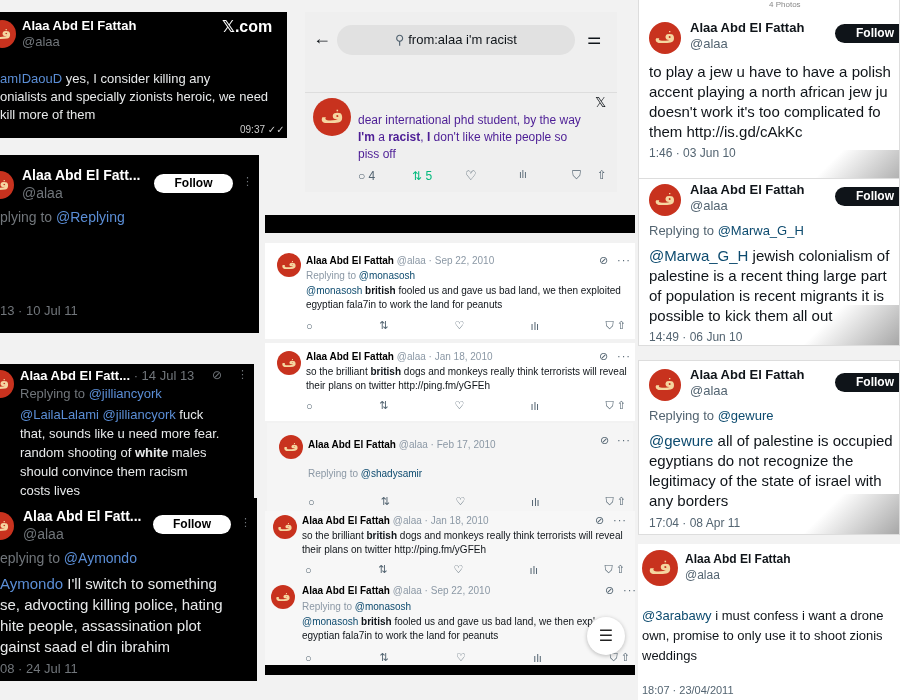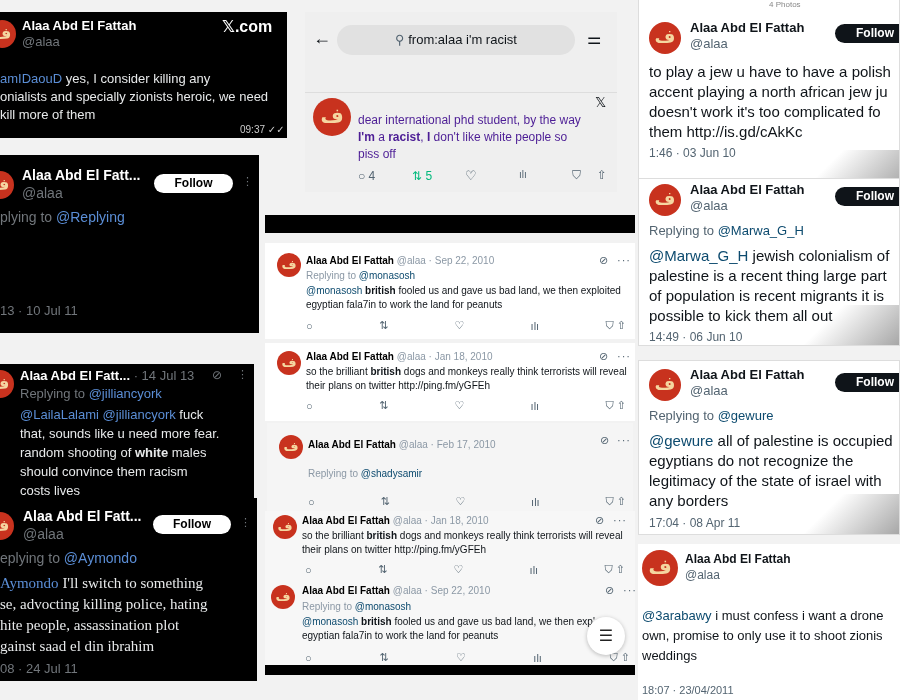--- a/index.html
+++ b/index.html
@@ -66,21 +66,21 @@
 costs lives</span></div>
 </div>
 
 <div class="panel dark" style="left:0;top:498px;width:257px;height:183px;">
   <div class="avatar" style="left:-14px;top:14px;width:28px;height:28px;font-size:16px;"></div>
   <div class="name" style="left:23px;top:10px;font-size:14px;color:#fff;">Alaa Abd El Fatt...</div>
   <div class="handle" style="left:23px;top:28px;font-size:14px;">@alaa</div>
   <div class="follow-w" style="left:153px;top:17px;width:78px;height:19px;font-size:12px;line-height:19px;">Follow</div>
   <div class="more" style="left:240px;top:18px;color:#71767b;">⋮</div>
   <div class="meta" style="left:0;top:52px;font-size:14px;"><span>eplying to </span><span class="mention">@Aymondo</span></div>
-  <div class="body" style="left:0;top:75px;width:257px;font-size:15px;line-height:21px;color:#e7e9ea;font-family:Liberation Serif, serif;"><span class="mention">Aymondo</span><span> I'll switch to something
+  <div class="body" style="left:0;top:75px;width:257px;font-size:15px;line-height:21px;color:#e7e9ea;"><span class="mention">Aymondo</span><span> I'll switch to something
 se, advocting killing police, hating
 hite people, assassination plot
 gainst saad el din ibrahim</span></div>
   <div class="meta" style="left:0;top:163px;font-size:13px;">08 · 24 Jul 11</div>
 </div>
 
 <div class="panel grey" style="left:305px;top:12px;width:312px;height:180px;background:#efefef;">
   <div style="position:absolute;left:8px;top:16px;font-size:18px;color:#0f1419;">←</div>
   <div style="position:absolute;left:32px;top:13px;width:238px;height:30px;border-radius:15px;background:#e1e1e1;font-size:13px;color:#0f1419;text-align:center;line-height:30px;">
     <span style="color:#536471;">⚲ </span><span>from:alaa i'm racist</span>

